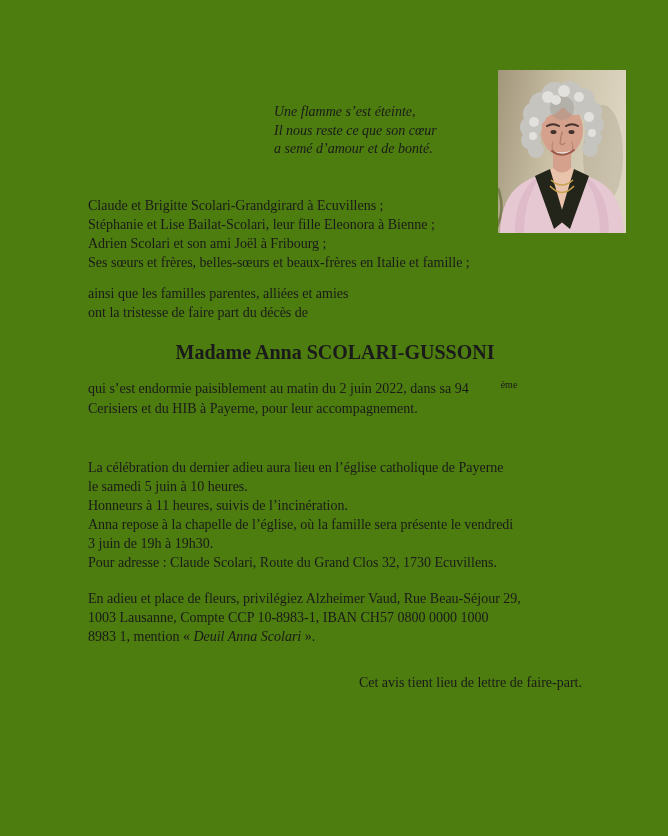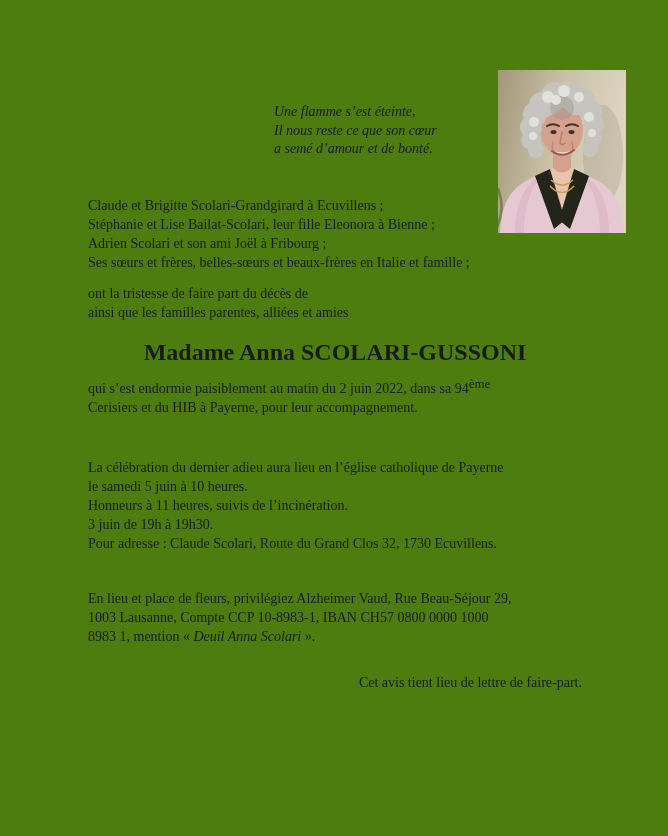--- a/index.html
+++ b/index.html
@@ -17,35 +17,35 @@
     overflow: hidden;
   }
   .block {
     position: absolute;
     font-size: 14px;
     line-height: 19px;
   }
   .line { white-space: nowrap; }
   .b   { font-weight: normal; }
   .i   { font-style: italic; }
-  .sup { font-size: 13px; position: relative; top: -5px; }
+  .sup { font-size: 10px; position: relative; top: -5px; margin-left: 32px; }
 
   .quote-block {
     left: 274px;
     top: 103px;
     font-style: italic;
     line-height: 18.5px;
   }
   .family-block   { left: 88px; top: 196px; }
   .intro-block    { left: 88px; top: 284px; }
   .title-block {
     left: 88px;
     top: 340px;
     width: 494px;
-    font-size: 24px;
+    font-size: 20px;
     font-weight: bold;
     line-height: 24px;
     text-align: center;
     white-space: nowrap;
   }
   .passing-block  { left: 88px; top: 379px; }
   .ceremony-block { left: 88px; top: 458px; }
   .donation-block { left: 88px; top: 589px; }
   .closing-block {
     left: 88px;
@@ -167,40 +167,41 @@
     </div>
 
   <div class="block family-block">
       <div class="line"><span>Claude et Brigitte </span><span class="b">Scolari-Grandgirard</span><span> à Ecuvillens ;</span></div>
       <div class="line"><span>Stéphanie et Lise </span><span class="b">Bailat-Scolari</span><span>, leur fille Eleonora à Bienne ;</span></div>
       <div class="line"><span>Adrien </span><span class="b">Scolari</span><span> et son ami Joël à Fribourg ;</span></div>
       <div class="line"><span>Ses sœurs et frères, belles-sœurs et beaux-frères en Italie et famille ;</span></div>
     </div>
 
   <div class="block intro-block">
+      <div class="line"><span>ainsi que les familles parentes, alliées et amies</span></div>
       <div class="line"><span>ont la tristesse de faire part du décès de</span></div>
-      <div class="line"><span>ainsi que les familles parentes, alliées et amies</span></div>
     </div>
 
   <div class="block title-block">Madame Anna SCOLARI-GUSSONI</div>
 
   <div class="block passing-block">
       <div class="line"><span>qui s’est endormie paisiblement au matin du 2 juin 2022, dans sa 94</span><span class="sup">ème</span></div>
       <div class="line"><span>Cerisiers et du HIB à Payerne, pour leur accompagnement.</span></div>
     </div>
 
   <div class="block ceremony-block">
       <div class="line"><span>La célébration du dernier adieu aura lieu en l’église catholique de </span><span class="b">Payerne</span></div>
       <div class="line"><span class="b">le samedi 5 juin à 10 heures.</span></div>
       <div class="line"><span>Honneurs à 11 heures, suivis de l’incinération.</span></div>
+      <div class="line"><span>Anna repose à la chapelle de l’église, où la famille sera présente le vendredi</span></div>
       <div class="line"><span>3 juin de 19h à 19h30.</span></div>
       <div class="line"><span>Pour adresse : Claude Scolari, Route du Grand Clos 32, 1730 Ecuvillens.</span></div>
     </div>
 
   <div class="block donation-block">
-      <div class="line"><span>En lieu et place de fleurs, privilégiez Alzheimer Vaud, Rue Beau-Séjour 29,</span></div>
+      <div class="line"><span>En adieu et place de fleurs, privilégiez Alzheimer Vaud, Rue Beau-Séjour 29,</span></div>
       <div class="line"><span>1003 Lausanne, Compte CCP 10-8983-1, IBAN CH57 0800 0000 1000</span></div>
       <div class="line"><span>8983 1, mention « </span><span class="i">Deuil Anna Scolari</span><span> ».</span></div>
     </div>
 
   <div class="block closing-block">Cet avis tient lieu de lettre de faire-part.</div>
 
 </div>
 
 </body></html>

